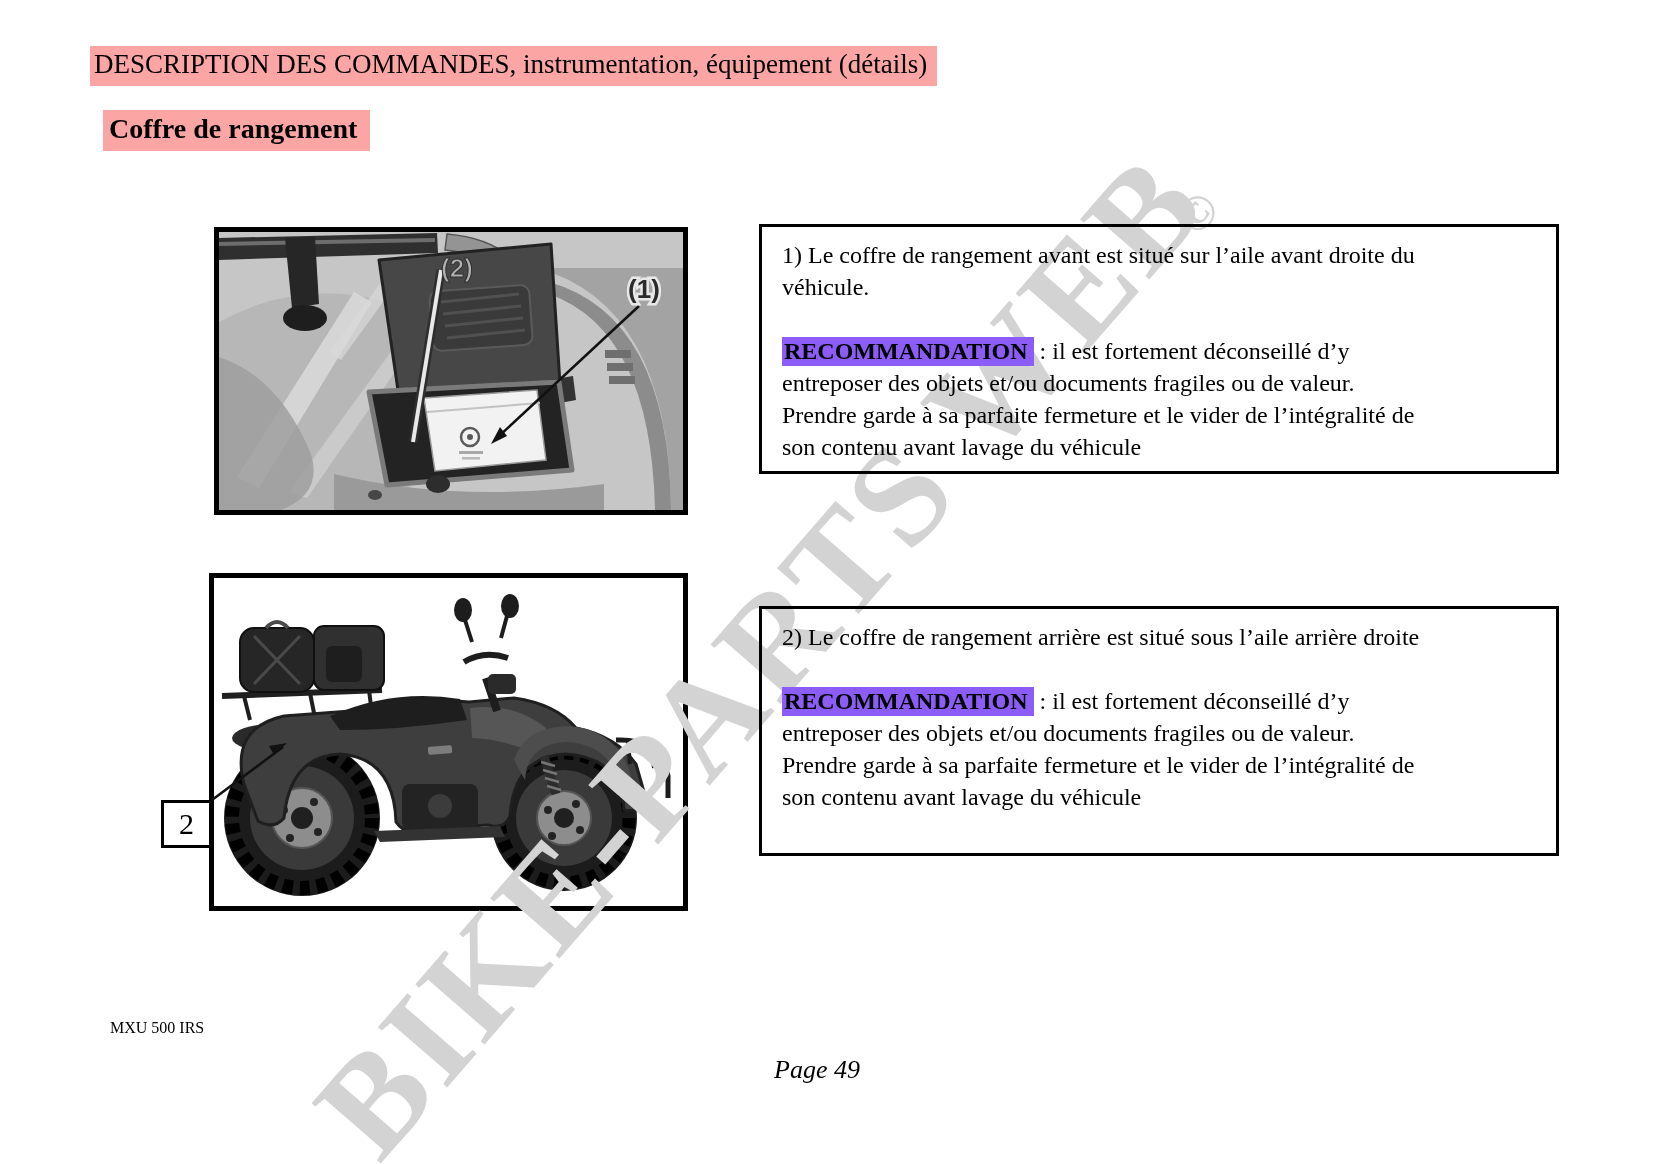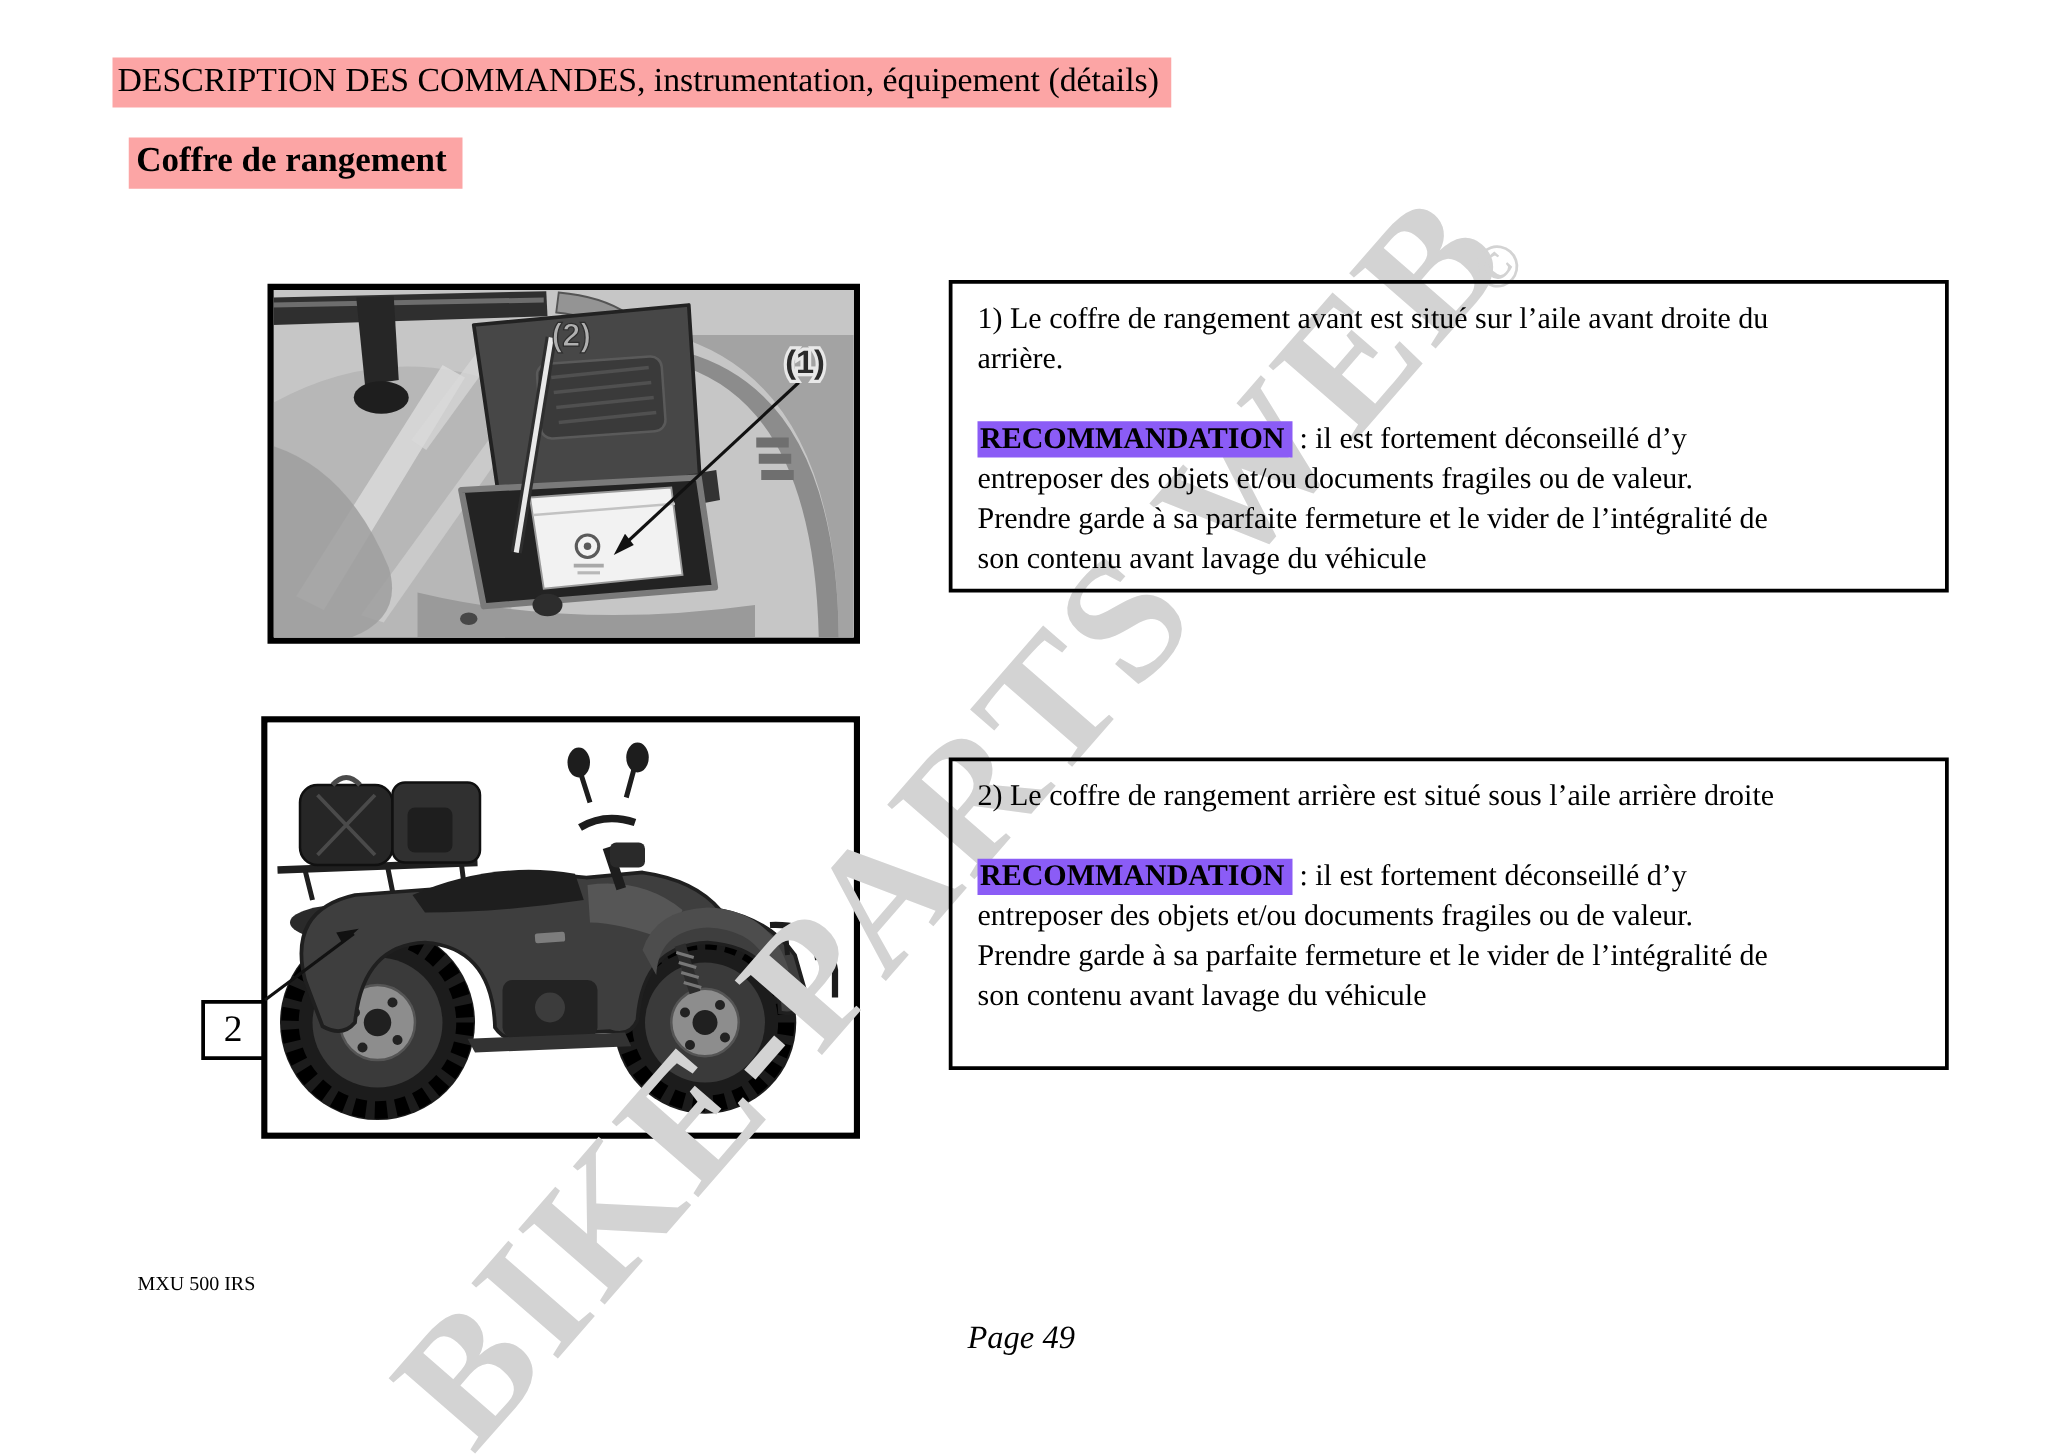--- a/index.html
+++ b/index.html
@@ -189,21 +189,21 @@
   <svg class="callout-arrow" width="100" height="80" viewBox="0 0 100 80">
     <line x1="12" y1="67" x2="83" y2="14" stroke="#111" stroke-width="2.5"></line>
     <polygon points="87,10 74,22 69,13" fill="#111"></polygon>
   </svg>
 
   <div class="watermark">BIKE-PARTS WEB</div>
   <div class="watermark-copy">©</div>
 
   <div class="textbox" id="box-front">
     <div class="tline">1) Le coffre de rangement avant est situé sur l’aile avant droite du</div>
-    <div class="tline">arrière.</div>
+    <div class="tline">véhicule.</div>
     <div class="tgap"></div>
     <div class="tline"><span class="hl">RECOMMANDATION</span><span> : il est fortement déconseillé d’y</span></div>
     <div class="tline">entreposer des objets et/ou documents fragiles ou de valeur.</div>
     <div class="tline">Prendre garde à sa parfaite fermeture et le vider de l’intégralité de</div>
     <div class="tline">son contenu avant lavage du véhicule</div>
   </div>
 
   <div class="textbox" id="box-rear">
     <div class="tline">2) Le coffre de rangement arrière est situé sous l’aile arrière droite</div>
     <div class="tgap"></div>

